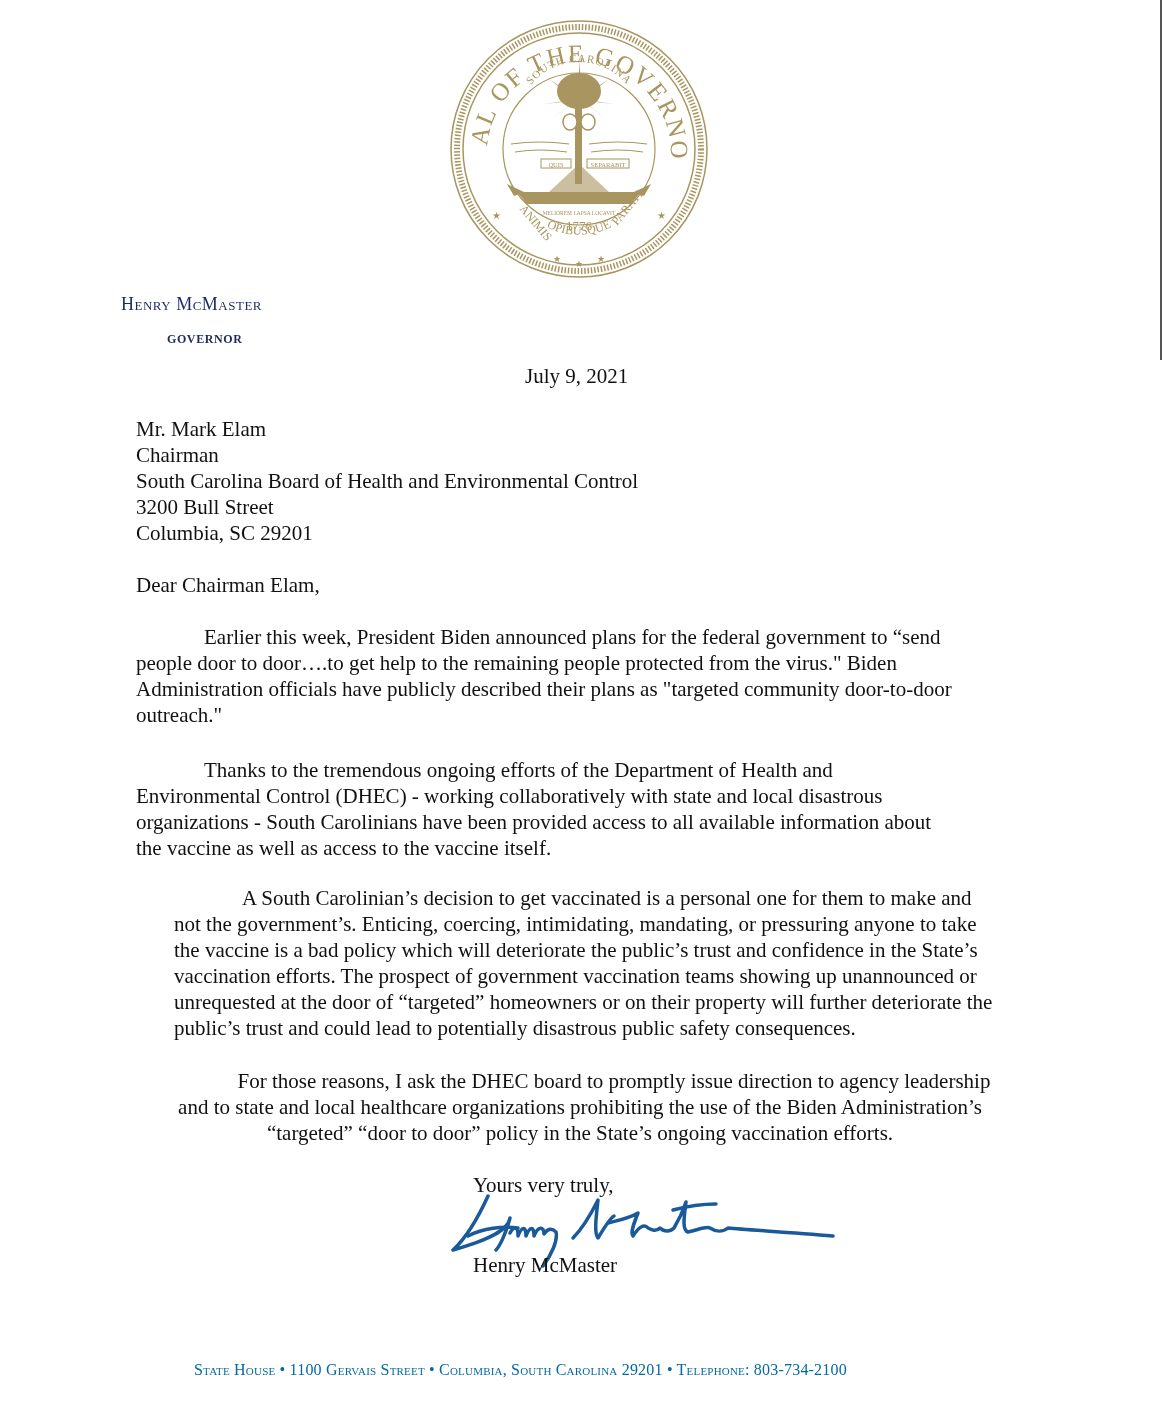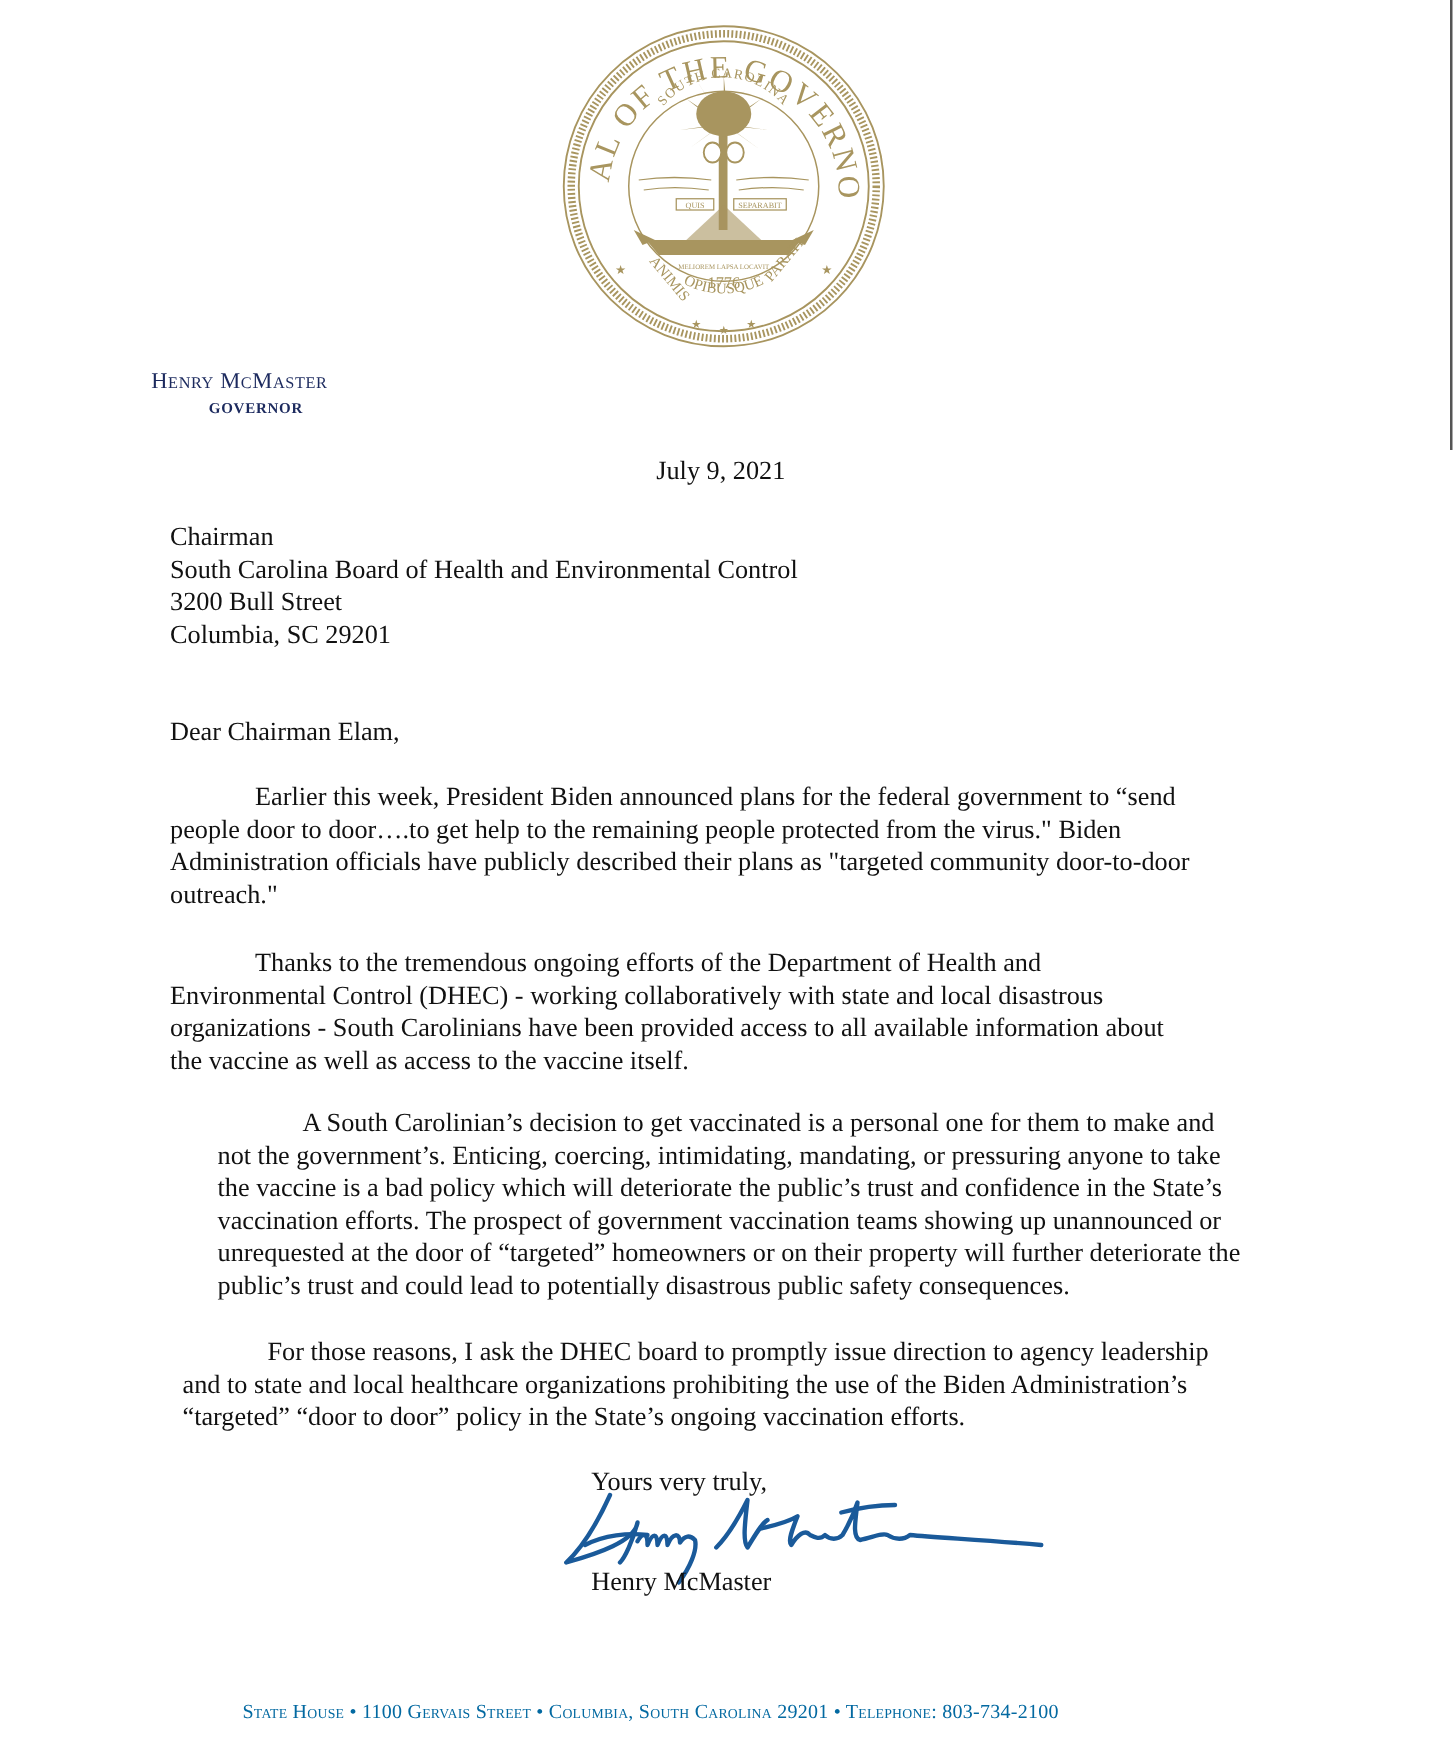--- a/index.html
+++ b/index.html
@@ -2,29 +2,29 @@
 <html><head>
 <meta charset="utf-8">
 <style>
   html, body { margin: 0; padding: 0; background: #ffffff; }
   body { width: 1162px; height: 1401px; position: relative; overflow: hidden;
          font-family: "Liberation Serif", "DejaVu Serif", serif; color: #111; }
   .edge-line { position: absolute; left: 1160px; top: 0; width: 2px; height: 360px; background: #555; }
   .seal { position: absolute; left: 449px; top: 14px; width: 260px; height: 270px; }
   .letterhead { position: absolute; left: 121px; top: 294px; color: #1c2a5e; }
   .lh-name { font-size: 18px; letter-spacing: 0.5px; font-variant: small-caps; }
-  .lh-title { font-size: 12px; letter-spacing: 0.6px; margin-left: 46px; margin-top: 4px; font-weight: bold; }
+  .lh-title { font-size: 12px; letter-spacing: 0.6px; margin-left: 46px; margin-top: 17px; font-weight: bold; }
   .date { position: absolute; left: 525px; top: 364px; font-size: 21px; }
   .addr { position: absolute; left: 136px; top: 416px; font-size: 21px; line-height: 26px; }
   .salutation { position: absolute; left: 136px; top: 573px; font-size: 21px; }
   .para { position: absolute; font-size: 21px; line-height: 26px; }
   .p1 { left: 136px; top: 624px; width: 900px; }
   .p2 { left: 136px; top: 757px; width: 880px; }
   .p3 { left: 130px; top: 885px; width: 900px; margin-left: 44px; }
-  .p4 { left: 146px; top: 1068px; width: 900px; }
+  .p4 { left: 130px; top: 1068px; width: 900px; text-align: center; }
   .para .indent { display: inline-block; width: 68px; }
   .para span.line { display: block; white-space: nowrap; }
   .closing { position: absolute; left: 473px; top: 1173px; font-size: 21px; }
   .signature { position: absolute; left: 448px; top: 1188px; width: 400px; height: 80px; }
   .signer { position: absolute; left: 473px; top: 1253px; font-size: 21px; }
   .footer { position: absolute; left: 194px; top: 1361px; font-size: 16px; color: #0369a1; font-variant: small-caps; letter-spacing: 0.2px; white-space: nowrap; }
 </style>
 </head>
 <body>
 
@@ -93,20 +93,21 @@
 </div>
 
 <div class="letterhead">
   <div class="lh-name">Henry McMaster</div>
   <div class="lh-title">GOVERNOR</div>
 </div>
 
 <div class="date">July 9, 2021</div>
 
 <div class="addr">
+  <div>Mr. Mark Elam</div>
   <div>Chairman</div>
   <div>South Carolina Board of Health and Environmental Control</div>
   <div>3200 Bull Street</div>
   <div>Columbia, SC 29201</div>
 </div>
 
 <div class="salutation">Dear Chairman Elam,</div>
 
 <div class="para p1">
   <span class="line"><span class="indent"></span><span>Earlier this week, President Biden announced plans for the federal government to “send</span></span>

